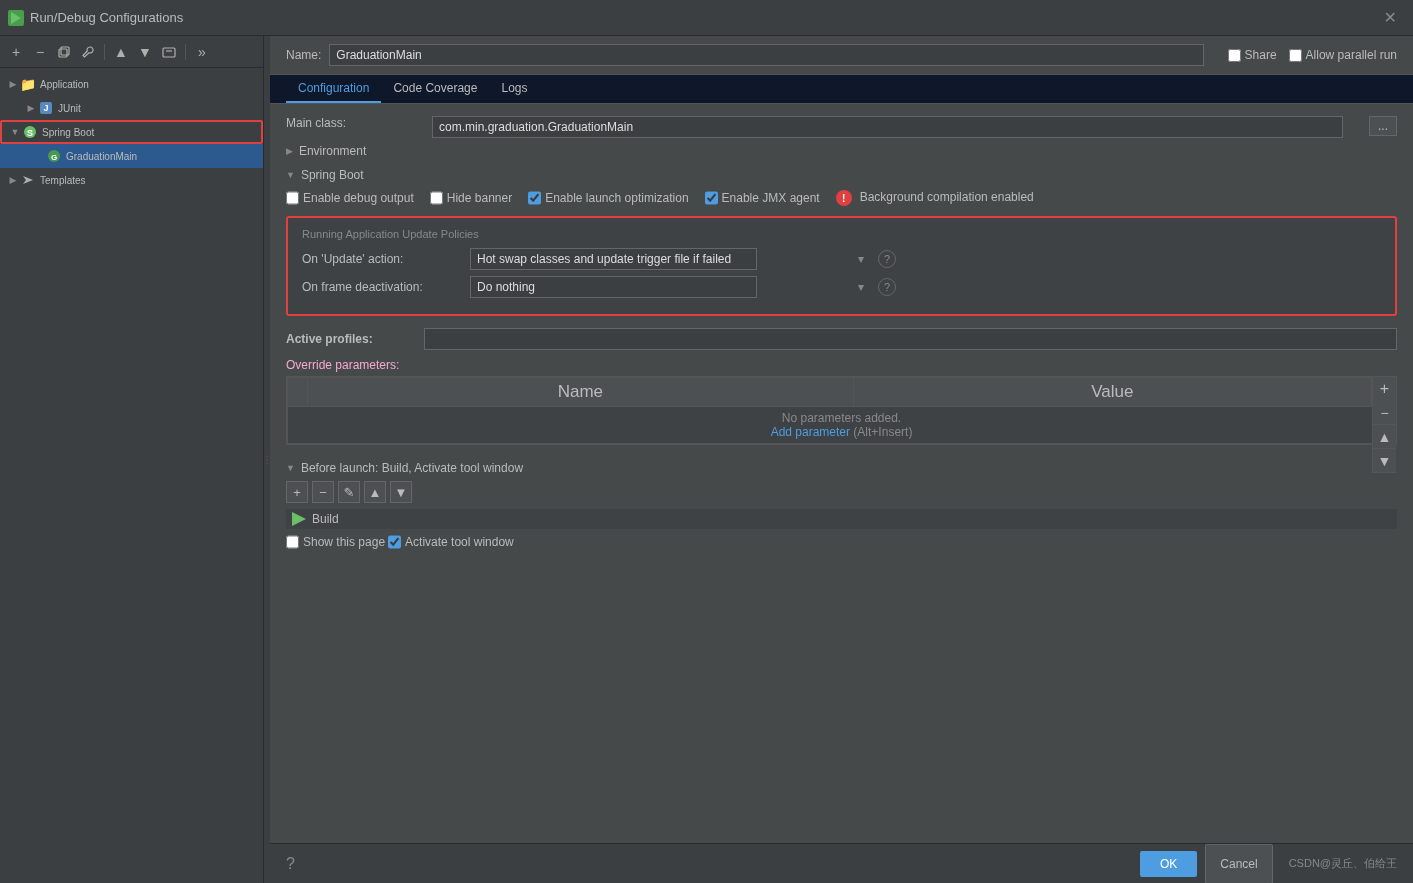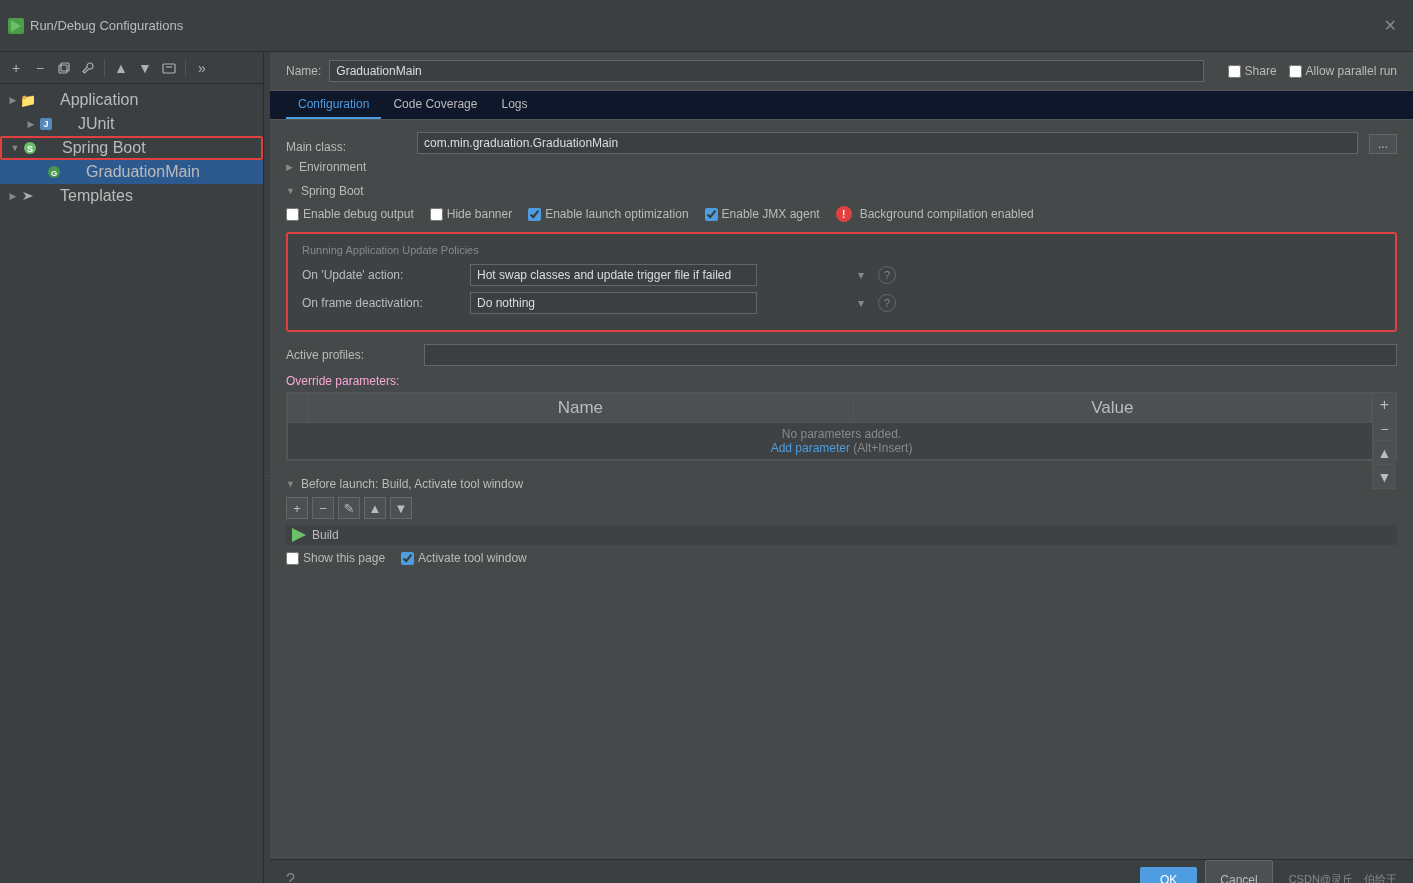--- a/index.html
+++ b/index.html
@@ -8,21 +8,21 @@
       font-size: 12px;
       background: #3c3f41;
       color: #bbbbbb;
       width: 1413px;
       height: 883px;
       overflow: hidden;
     }
 
     .title-bar {
       background: #3c3f41;
-      height: 52px;
+      height: 36px;
       display: flex;
       align-items: center;
       padding: 0 8px;
       border-bottom: 1px solid #2b2b2b;
     }
     .title-bar-icon {
       width: 16px; height: 16px;
       margin-right: 6px;
       background: #4a9e4a;
       border-radius: 2px;
@@ -89,21 +89,21 @@
       width: 14px; height: 14px;
       display: flex; align-items: center; justify-content: center;
       font-size: 9px;
       color: #888;
     }
     .tree-icon {
       width: 16px; height: 16px;
       margin-right: 4px;
       display: flex; align-items: center; justify-content: center;
     }
-    .tree-label { font-size: 16px; margin-left: 20px; }
+    .tree-label { font-size: 10px; }
 
     .spring-boot-item {
       border: 2px solid #e04040;
       border-radius: 2px;
     }
 
     
     .icon-folder { color: #c8a84b; font-size: 13px; }
 
     
@@ -180,23 +180,23 @@
       gap: 6px;
       color: #bbbbbb;
       font-size: 12px;
       margin-bottom: 8px;
       cursor: pointer;
     }
     .section-arrow { font-size: 9px; color: #888; }
 
     .form-row {
       display: flex;
-      align-items: flex-end;
+      align-items: flex-start;
       margin-bottom: 6px;
-      gap: 11px;
+      gap: 26px;
     }
     .form-label {
       color: #bbbbbb;
       font-size: 12px;
       min-width: 120px;
     }
     .form-input-full {
       flex: 1;
       background: #3c3f41;
       border: 1px solid #666;
@@ -219,21 +219,20 @@
     }
     .spring-boot-checkboxes {
       display: flex;
       align-items: center;
       gap: 16px;
       margin-bottom: 10px;
       flex-wrap: wrap;
     }
     .check-item {
       display: flex;
-      align-items: center;
       gap: 4px;
       font-size: 12px;
       color: #bbbbbb;
     }
     .check-item input[type="checkbox"] {
       accent-color: #4d9de0;
     }
     .info-badge {
       display: inline-flex;
       align-items: center;
@@ -308,21 +307,21 @@
       cursor: pointer;
     }
 
     
     .profiles-row {
       display: flex;
       align-items: center;
       margin-bottom: 8px;
       gap: 8px;
     }
-    .profiles-label { min-width: 130px; color: #bbbbbb; font-size: 12px; }
+    .profiles-label { min-width: 130px; color: #bbbbbb; font-size: 12px; font-weight: bold; }
     .profiles-input {
       flex: 1;
       background: #3c3f41;
       border: 1px solid #666;
       color: #dddddd;
       padding: 3px 6px;
       font-size: 12px;
     }
 
     
@@ -422,21 +421,21 @@
       width: 14px; height: 14px;
       background: #6abf69;
       display: inline-block;
       clip-path: polygon(0 0, 100% 50%, 0 100%);
     }
 
     
     .bottom-checks {
       display: flex;
       align-items: center;
-      gap: 16px;
+      gap: 3px;
       margin-top: 6px;
     }
 
     
     .footer {
       display: flex;
       align-items: center;
       justify-content: space-between;
       padding: 8px 16px;
       background: #3c3f41;

